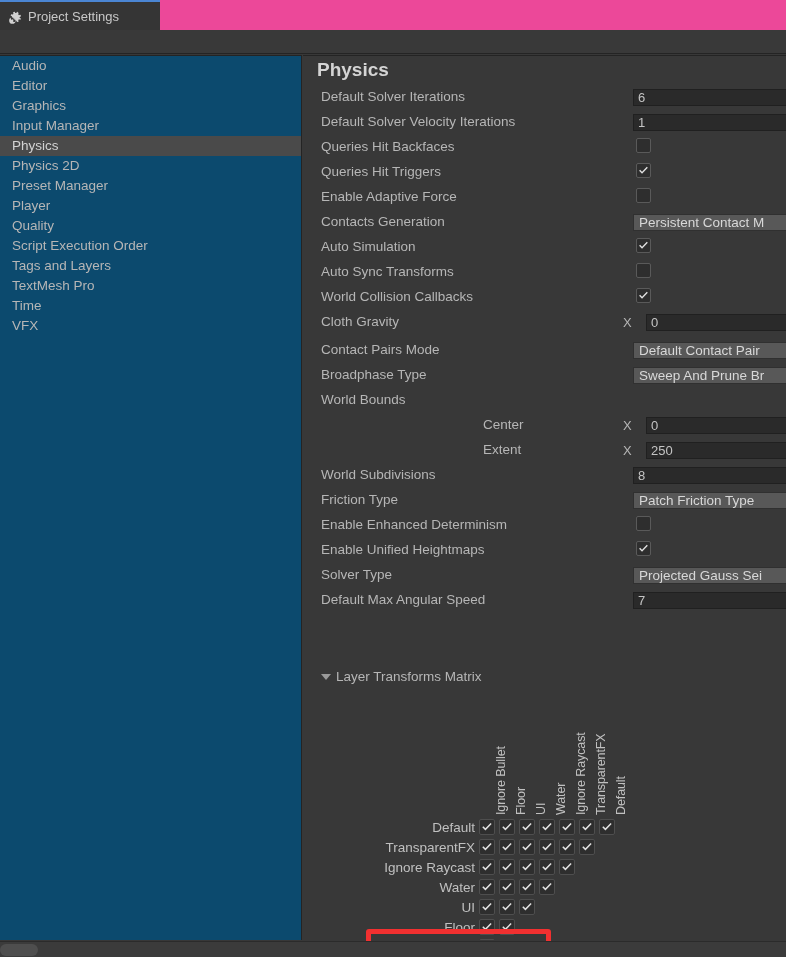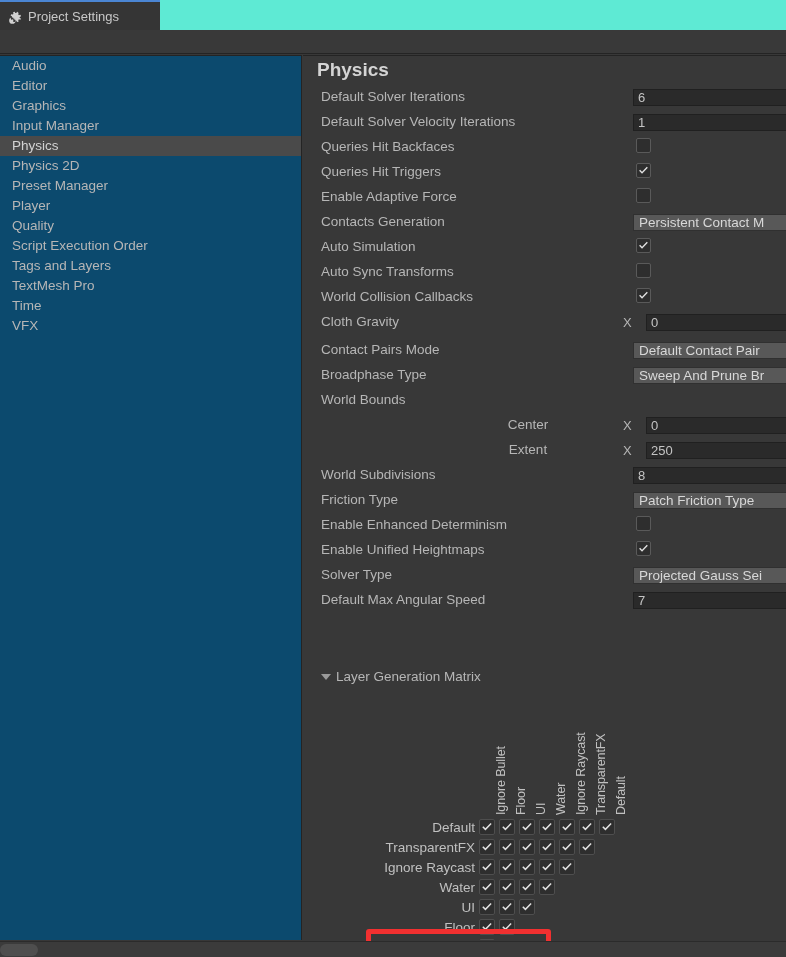--- a/index.html
+++ b/index.html
@@ -7,21 +7,21 @@
     width: 786px; height: 957px;
     background: #383838;
     font-family: "Liberation Sans", sans-serif;
     overflow: hidden;
   }
   #root { position: relative; width: 786px; height: 957px; }
 
   
   .tabbar {
     position: absolute; left: 0; top: 0; width: 786px; height: 30px;
-    background: #5eead4;
+    background: #ec4899;
   }
   .tab {
     position: absolute; left: 0; top: 0; width: 160px; height: 30px;
     background: #353535;
     border-top: 2px solid #4b86d4;
     display: flex; align-items: center; gap: 6px;
     padding-left: 9px;
   }
   .tab-label { font-size: 13px; color: #c8c8c8; white-space: nowrap; }
   .gear { width: 13px; height: 13px; flex: none; display: block; }
@@ -98,21 +98,21 @@
     border: 1px solid #5a5a5a;
     border-radius: 2px;
   }
   .cb svg { display: block; width: 13px; height: 13px; }
   .axis-x {
     position: absolute; top: 2px;
     font-size: 13px; color: #b6b6b6;
   }
   .sub-label {
     position: absolute; top: 1px;
-    font-size: 13.5px; color: #b6b6b6; text-align: center;
+    font-size: 13.5px; color: #b6b6b6; text-align: left;
   }
 
   
   .foldout {
     position: absolute; left: 18px;
     font-size: 13.5px; color: #b6b6b6;
     display: flex; align-items: center; gap: 5px;
   }
   .tri {
     width: 0; height: 0;
@@ -303,21 +303,21 @@
           <span class="dropdown" style="left: 330px; width: 200px;">Projected Gauss Sei</span>
         </div>
         <div class="prop" style="top: 535px;">
           <span class="prop-label">Default Max Angular Speed</span>
           <span class="field" style="left: 330px; width: 200px;">7</span>
         </div>
       </div>
 
     <div class="foldout" id="foldout" style="top:613px">
       <span class="tri"></span>
-      <span>Layer Generation Matrix</span>
+      <span>Layer Transforms Matrix</span>
     </div>
 
     <div class="matrix" id="matrix" style="top:640px">
         <span class="vhead" style="left: 191px; top: 119px;">Ignore Bullet</span>
         <span class="vhead" style="left: 211px; top: 119px;">Floor</span>
         <span class="vhead" style="left: 231px; top: 119px;">UI</span>
         <span class="vhead" style="left: 251px; top: 119px;">Water</span>
         <span class="vhead" style="left: 271px; top: 119px;">Ignore Raycast</span>
         <span class="vhead" style="left: 291px; top: 119px;">TransparentFX</span>
         <span class="vhead" style="left: 311px; top: 119px;">Default</span>

